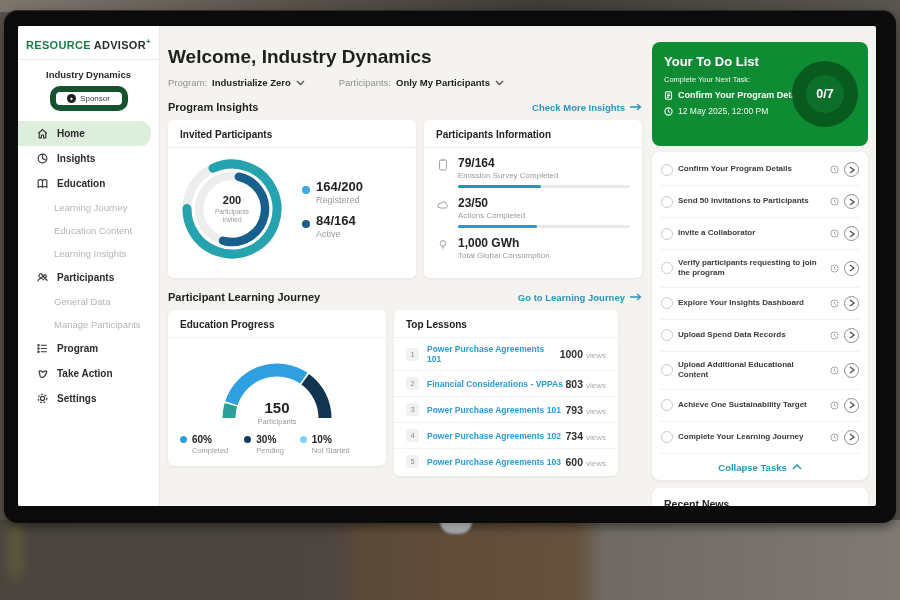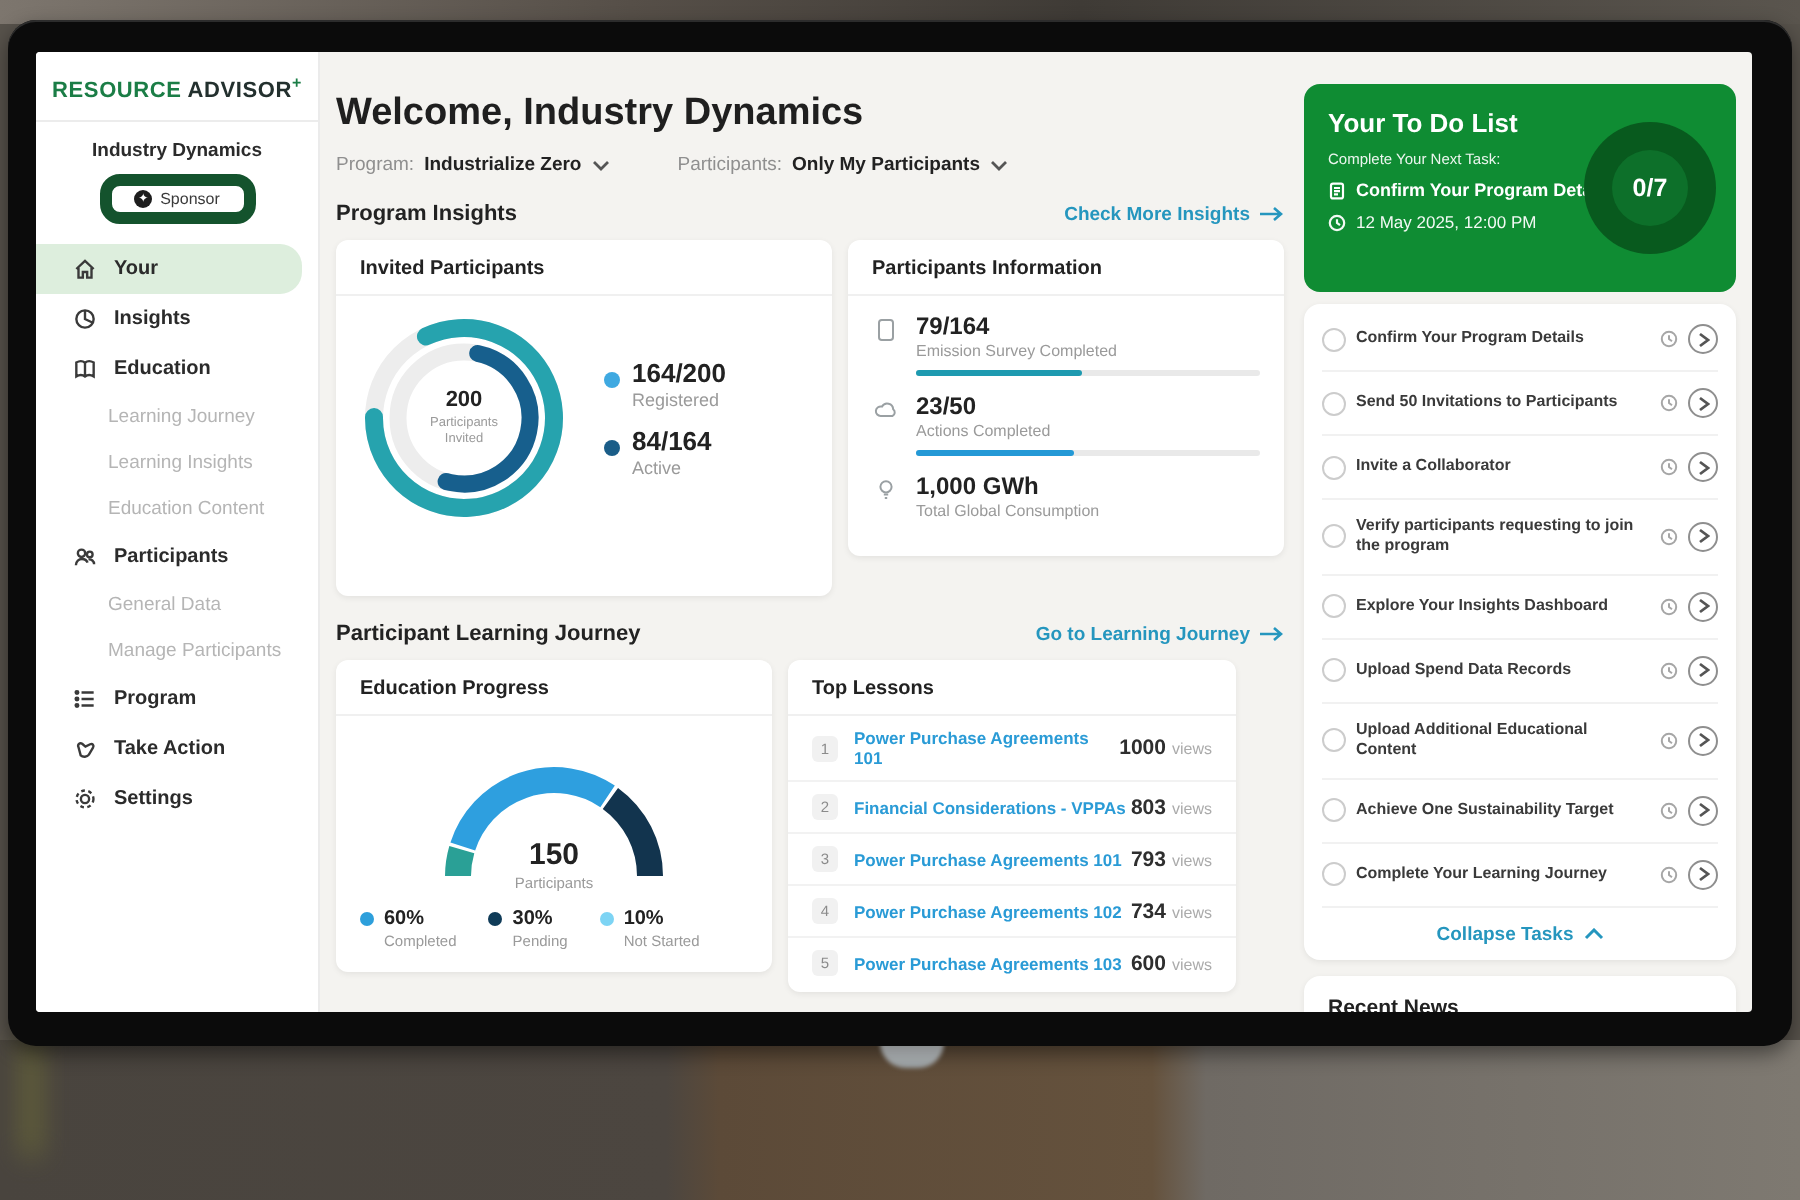--- a/index.html
+++ b/index.html
@@ -53,21 +53,21 @@
   .chev polyline{fill:none;stroke:#555;stroke-width:1.4;}
   .sec-row{display:flex;justify-content:space-between;margin-top:13px;margin-bottom:7px;}
   .sec-h{font-size:11px;font-weight:bold;color:#222;}
   .sec-link{font-size:9.5px;font-weight:bold;color:#2596be;display:inline-flex;align-items:center;gap:5px;cursor:pointer;}
   .arrow{width:12px;height:8px;} .arrow path{stroke:#2596be;stroke-width:1.3;fill:none;}
   .cards{display:flex;gap:8px;}
   .card{background:#fff;border-radius:6px;box-shadow:0 1px 3px rgba(0,0,0,.07);box-sizing:border-box;}
   .card-title{font-size:10px;font-weight:bold;color:#222;padding:9px 12px 7px;border-bottom:1px solid #f0f0f0;}
 
   
-  .c-invited{width:248px;height:178px;}
+  .c-invited{width:248px;height:158px;}
   .inv-body{display:flex;align-items:center;padding:5px 8px;}
   .donut-wrap{position:relative;width:112px;height:112px;flex:0 0 112px;}
   .donut-center{position:absolute;inset:0;display:flex;flex-direction:column;align-items:center;
     justify-content:center;text-align:center;line-height:1.25;}
   .donut-center .v{font-size:11px;font-weight:bold;color:#222;}
   .donut-center .l{font-size:6.5px;color:#9a9a9a;}
   .inv-legend{margin-left:14px;}
   .leg-item{margin:8px 0;}
   .leg-line{display:flex;align-items:flex-end;gap:6px;}
   .dot{width:8px;height:8px;border-radius:50%;flex:0 0 8px;}
@@ -163,21 +163,21 @@
       <span class="sp-dot">✦</span>
       <span>Sponsor</span>
     </div>
     <nav class="nav">
       <div class="nav-item active">
         <span class="nav-icon">
               <svg viewBox="0 0 12 12">
                 <path d="M2 6 L6 2.3 L10 6 M3 5.4 V10 H5 V7.4 H7 V10 H9 V5.4"></path>
               </svg>
             </span>
-        <span>Your</span>
+        <span>Home</span>
       </div>
       <div class="nav-item">
         <span class="nav-icon">
               <svg viewBox="0 0 12 12">
                 <circle cx="6" cy="6" r="4"></circle>
                 <path d="M6 2 V6 L9.4 7.6"></path>
               </svg>
             </span>
         <span>Insights</span>
       </div>
@@ -186,24 +186,24 @@
               <svg viewBox="0 0 12 12">
                 <path d="M2 3 C3.4 2.2 5 2.3 6 3.1 C7 2.3 8.6 2.2 10 3 V9.4 C8.6 8.6 7 8.7 6 9.5 C5 8.7 3.4 8.6 2 9.4 Z M6 3.1 V9.5"></path>
               </svg>
             </span>
         <span>Education</span>
       </div>
       <div class="nav-item sub">
         <span>Learning Journey</span>
       </div>
       <div class="nav-item sub">
+        <span>Education Content</span>
+      </div>
+      <div class="nav-item sub">
         <span>Learning Insights</span>
-      </div>
-      <div class="nav-item sub">
-        <span>Education Content</span>
       </div>
       <div class="nav-item">
         <span class="nav-icon">
               <svg viewBox="0 0 12 12">
                 <circle cx="4.4" cy="4.3" r="1.7"></circle>
                 <circle cx="8.2" cy="4.8" r="1.3"></circle>
                 <path d="M1.8 9.8 C1.8 7.9 3.2 6.9 4.6 6.9 C5.8 6.9 6.8 7.5 7.2 8.6 M7.6 7.1 C9 6.9 10.2 7.9 10.2 9.3"></path>
               </svg>
             </span>
         <span>Participants</span>

